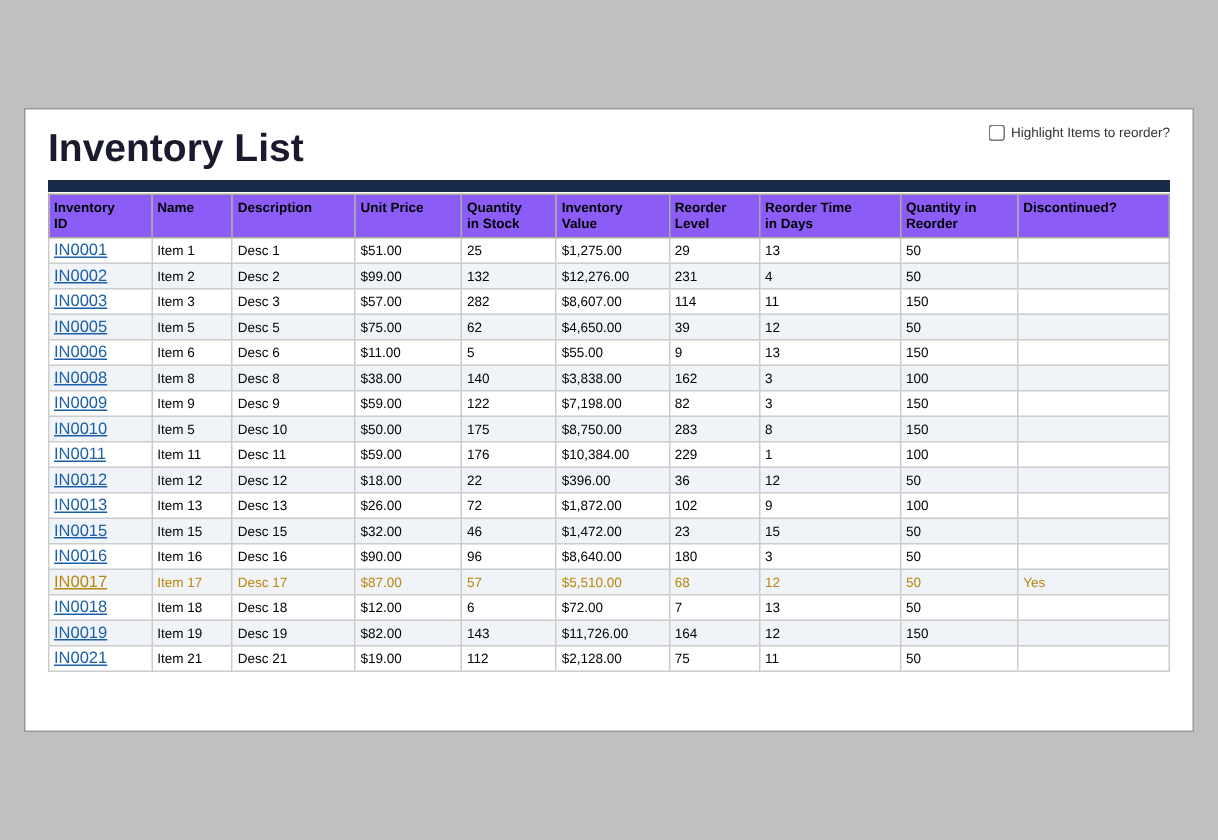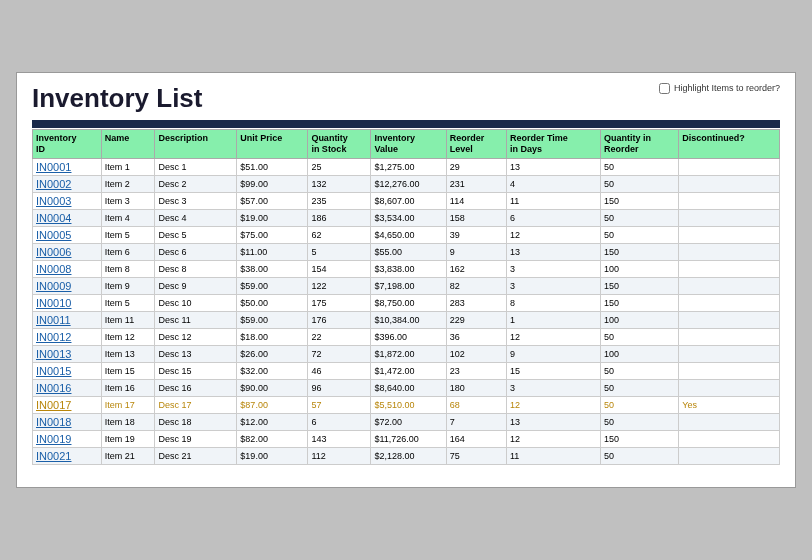--- a/index.html
+++ b/index.html
@@ -46,21 +46,21 @@
       height: 8px;
       background: #1a2a4a;
       margin-bottom: 1px;
     }
     table {
       width: 100%;
       border-collapse: collapse;
       font-size: 9px;
     }
     thead tr {
-      background: #86efac;
+      background: #8b5cf6;
     }
     thead th {
       border: 1px solid #aaa;
       padding: 3px 3px;
       text-align: left;
       font-weight: bold;
       font-size: 9px;
       color: #000;
       vertical-align: top;
       line-height: 1.2;
@@ -144,37 +144,25 @@
           <td>231</td>
           <td>4</td>
           <td>50</td>
           <td class="yes-cell"></td>
         </tr>
         <tr>
           <td class="id-cell">IN0003</td>
           <td>Item 3</td>
           <td>Desc 3</td>
           <td>$57.00</td>
-          <td>235</td>
+          <td>282</td>
           <td>$8,607.00</td>
           <td>114</td>
           <td>11</td>
           <td>150</td>
-          <td class="yes-cell"></td>
-        </tr>
-        <tr>
-          <td class="id-cell">IN0004</td>
-          <td>Item 4</td>
-          <td>Desc 4</td>
-          <td>$19.00</td>
-          <td>186</td>
-          <td>$3,534.00</td>
-          <td>158</td>
-          <td>6</td>
-          <td>50</td>
           <td class="yes-cell"></td>
         </tr>
         <tr>
           <td class="id-cell">IN0005</td>
           <td>Item 5</td>
           <td>Desc 5</td>
           <td>$75.00</td>
           <td>62</td>
           <td>$4,650.00</td>
           <td>39</td>
@@ -192,21 +180,21 @@
           <td>9</td>
           <td>13</td>
           <td>150</td>
           <td class="yes-cell"></td>
         </tr>
         <tr>
           <td class="id-cell">IN0008</td>
           <td>Item 8</td>
           <td>Desc 8</td>
           <td>$38.00</td>
-          <td>154</td>
+          <td>140</td>
           <td>$3,838.00</td>
           <td>162</td>
           <td>3</td>
           <td>100</td>
           <td class="yes-cell"></td>
         </tr>
         <tr>
           <td class="id-cell">IN0009</td>
           <td>Item 9</td>
           <td>Desc 9</td>

